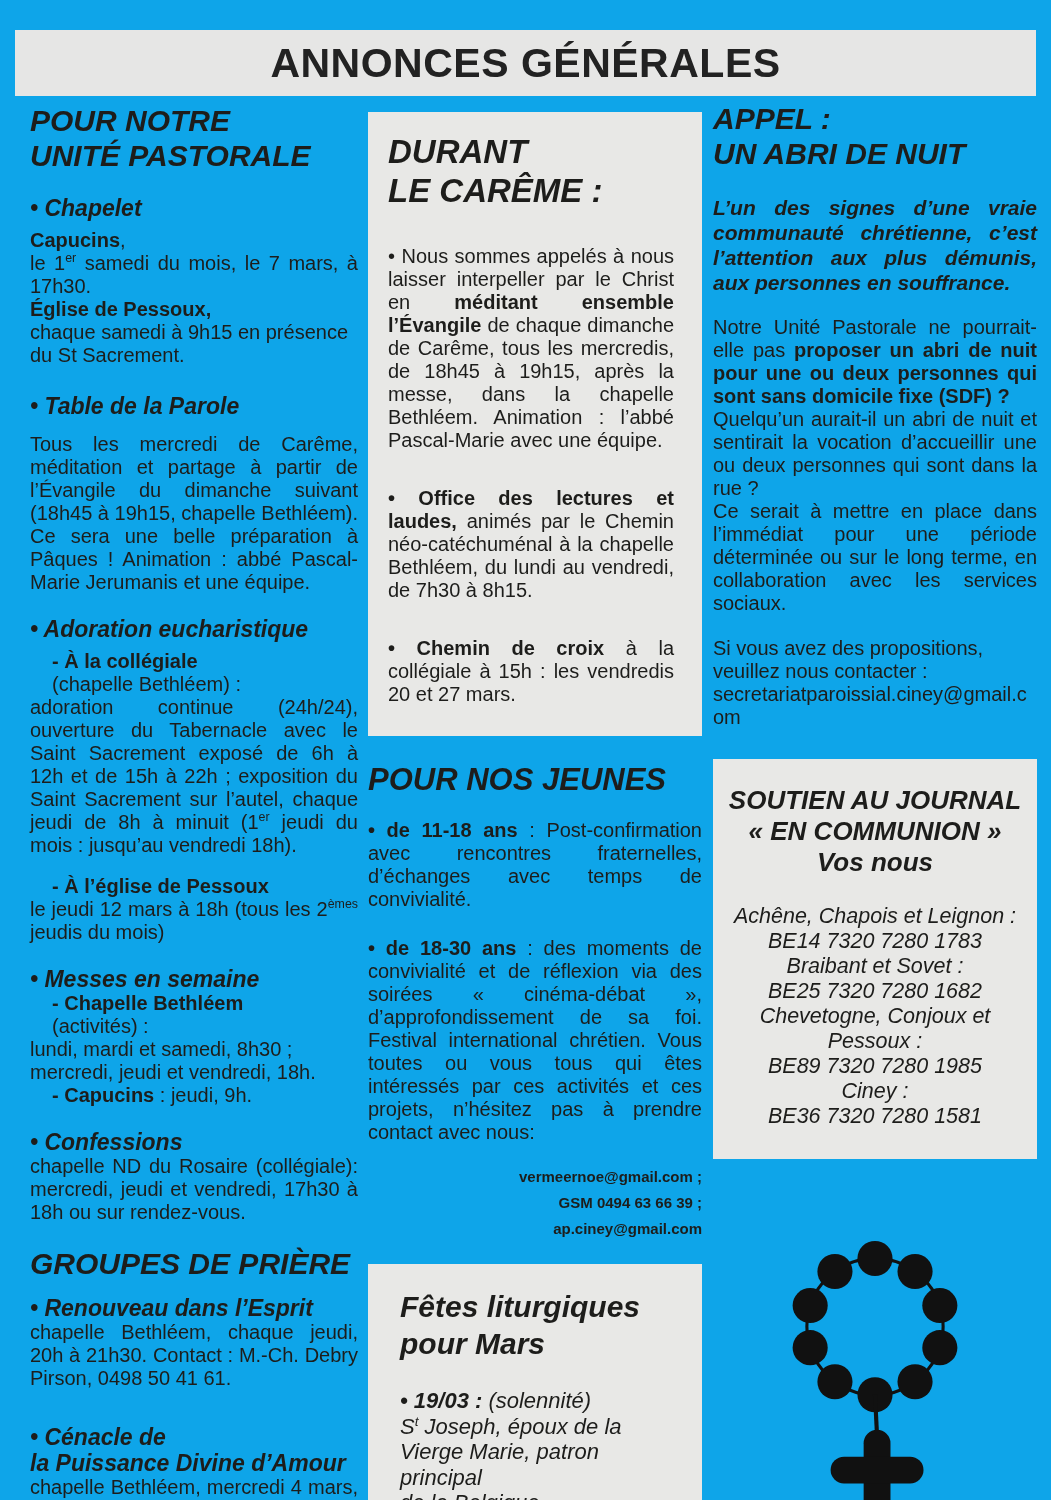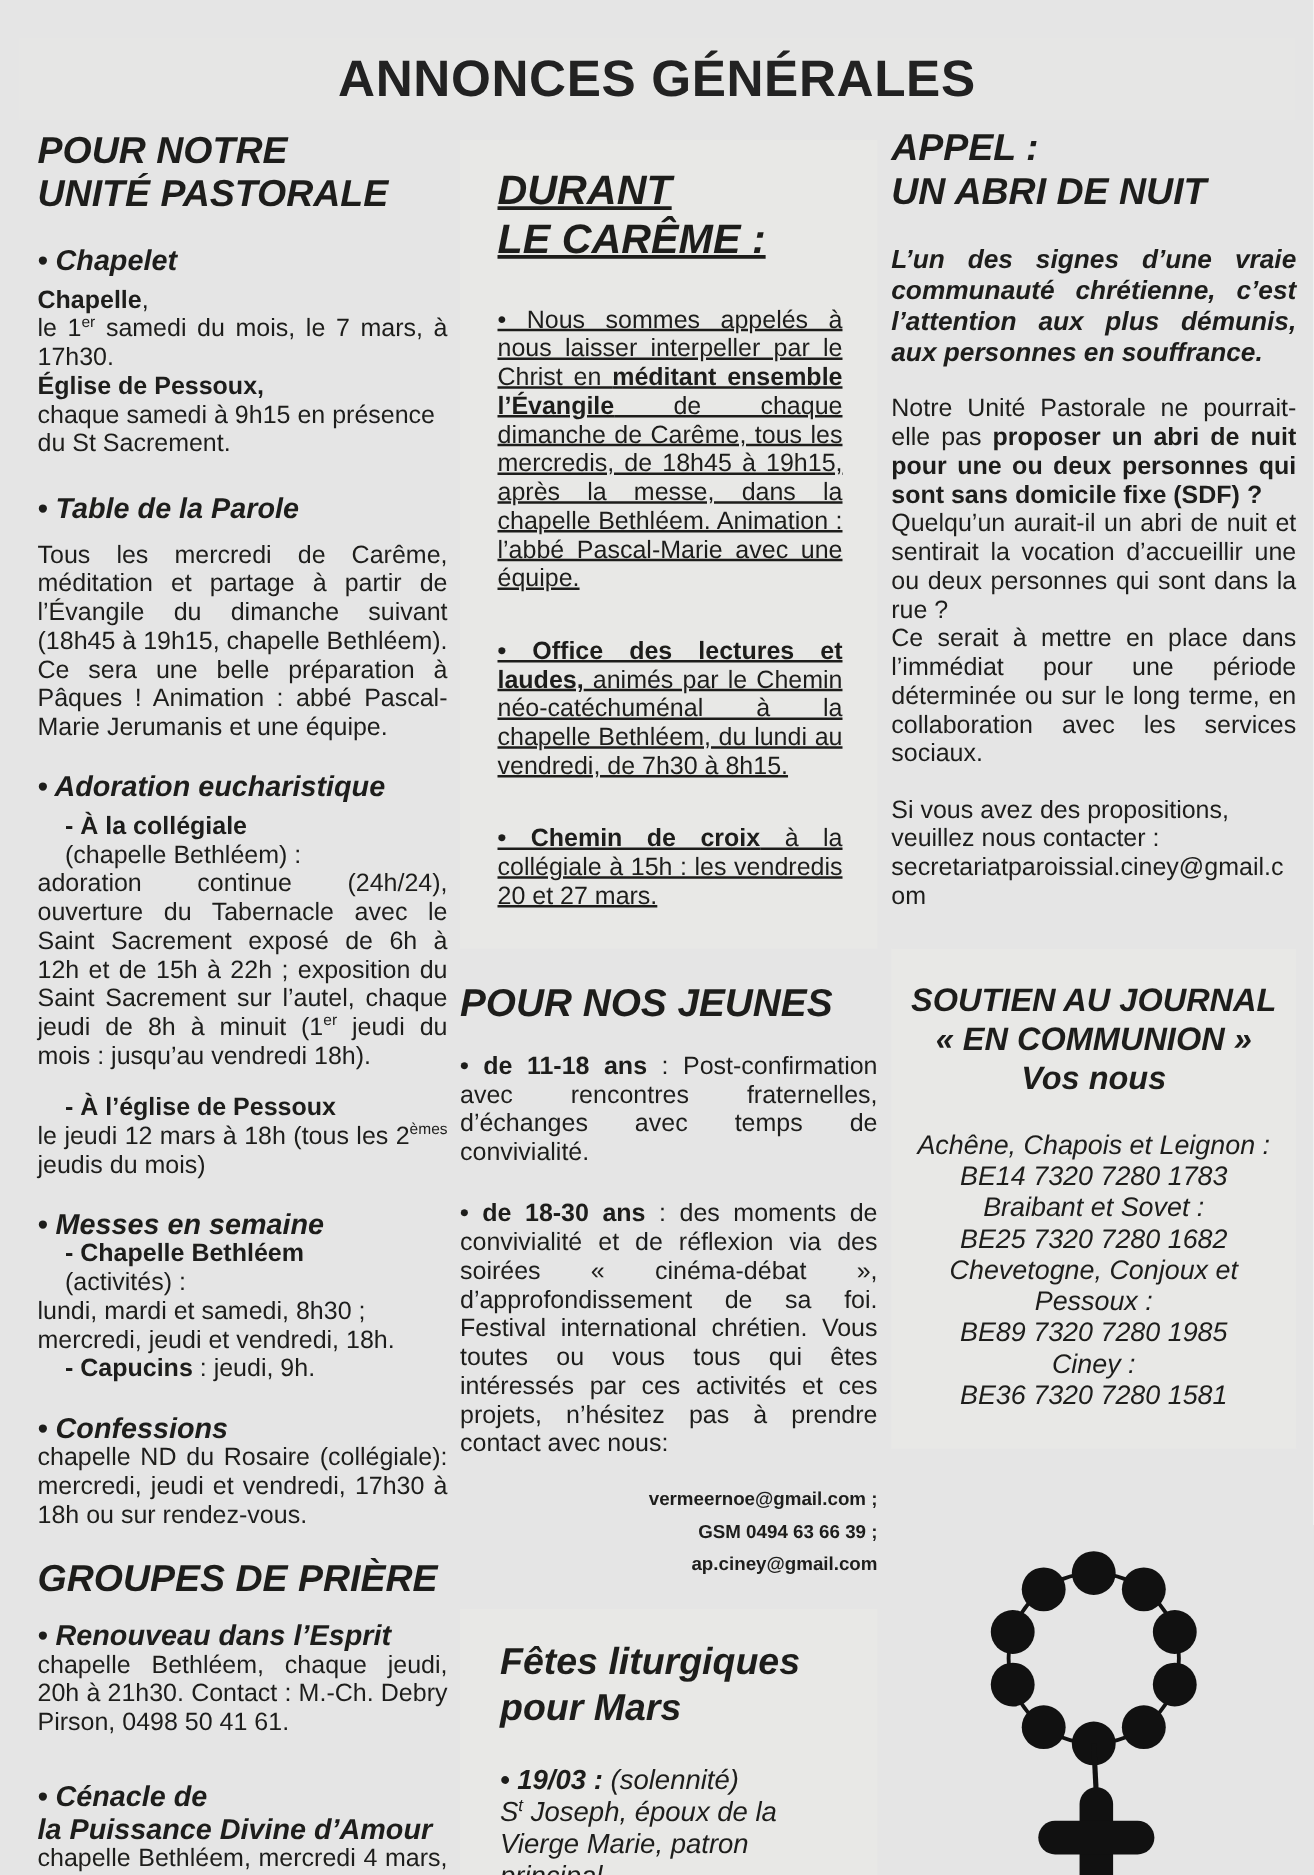--- a/index.html
+++ b/index.html
@@ -1,18 +1,18 @@
 <!DOCTYPE html>
 <html><head>
 <meta charset="utf-8">
 <style>
   html,body{margin:0;padding:0;background:#ffffff;}
   .page{
     position:relative;width:1051px;height:1500px;margin:0 auto;
-    background:#e5e5e5;color:#1d1d1b;overflow:hidden;
+    background:#0ea5e9;color:#1d1d1b;overflow:hidden;
     font-family:"Liberation Sans", sans-serif;
     -webkit-font-smoothing:antialiased;
   }
   .banner{
     position:absolute;left:15px;top:30px;width:1021px;height:66px;
     background:#e6e6e5;display:flex;align-items:center;justify-content:center;
   }
   .banner-title{font-size:41px;font-weight:bold;letter-spacing:.5px;color:#222;}
   .col{position:absolute;}
   .col-left{left:30px;top:103px;width:328px;}
@@ -27,21 +27,21 @@
   .just{text-align:justify;}
   .b{font-weight:bold;}
   .block{display:block;}
   .sup{vertical-align:super;font-size:0.62em;line-height:0;}
   .wrapany{overflow-wrap:anywhere;}
 
   .mt8{margin-top:8px;} .mt14{margin-top:14px;} .mt18{margin-top:18px;}
   .mt22{margin-top:22px;} .mt26{margin-top:26px;} .mt34{margin-top:34px;}
 
   .graybox{background:#e8e8e6;}
-  .box-careme{padding:20px 28px 30px 30px;text-decoration:underline;}
+  .box-careme{padding:20px 28px 30px 20px;}
   .h-box{font-size:33px;font-weight:bold;font-style:italic;line-height:39px;margin:0;}
   .box-careme .body{margin-top:35px;}
 
   .h-jeunes{font-size:31px;font-weight:bold;font-style:italic;line-height:35px;margin:26px 0 0 0;}
   .contact{font-size:15px;font-weight:bold;line-height:26px;text-align:right;margin-top:20px;}
 
   .box-fetes{margin-top:22px;padding:24px 26px 30px 32px;font-style:italic;}
   .h-fetes{font-size:30px;font-weight:bold;font-style:italic;line-height:37px;margin:0;}
   .fetes-list{margin-top:26px;font-size:22px;line-height:25.5px;}
 
@@ -64,21 +64,21 @@
   </div>
 
   <div class="col col-left">
     <h2 class="h-col">
         <span class="block">POUR NOTRE</span>
         <span class="block">UNITÉ PASTORALE</span>
       </h2>
 
     <div>
       <h3 class="h-sub mt22">• Chapelet</h3>
-      <p class="body mt8"><span class="b">Chapelle</span><span>,</span></p>
+      <p class="body mt8"><span class="b">Capucins</span><span>,</span></p>
       <p class="body just"><span>le 1</span><sup class="sup">er</sup><span> samedi du mois, le 7 mars, à 17h30.</span></p>
       <p class="body b">Église de Pessoux,</p>
       <p class="body">chaque samedi à 9h15 en présence du St Sacrement.</p>
     </div>
 
     <div>
       <h3 class="h-sub mt26">• Table de la Parole</h3>
       <p class="body just mt14">Tous les mercredi de Carême, méditation et partage à partir de l’Évangile du dimanche suivant (18h45 à 19h15, chapelle Bethléem). Ce sera une belle préparation à Pâques ! Animation : abbé Pascal-Marie Jerumanis et une équipe.</p>
     </div>
 

